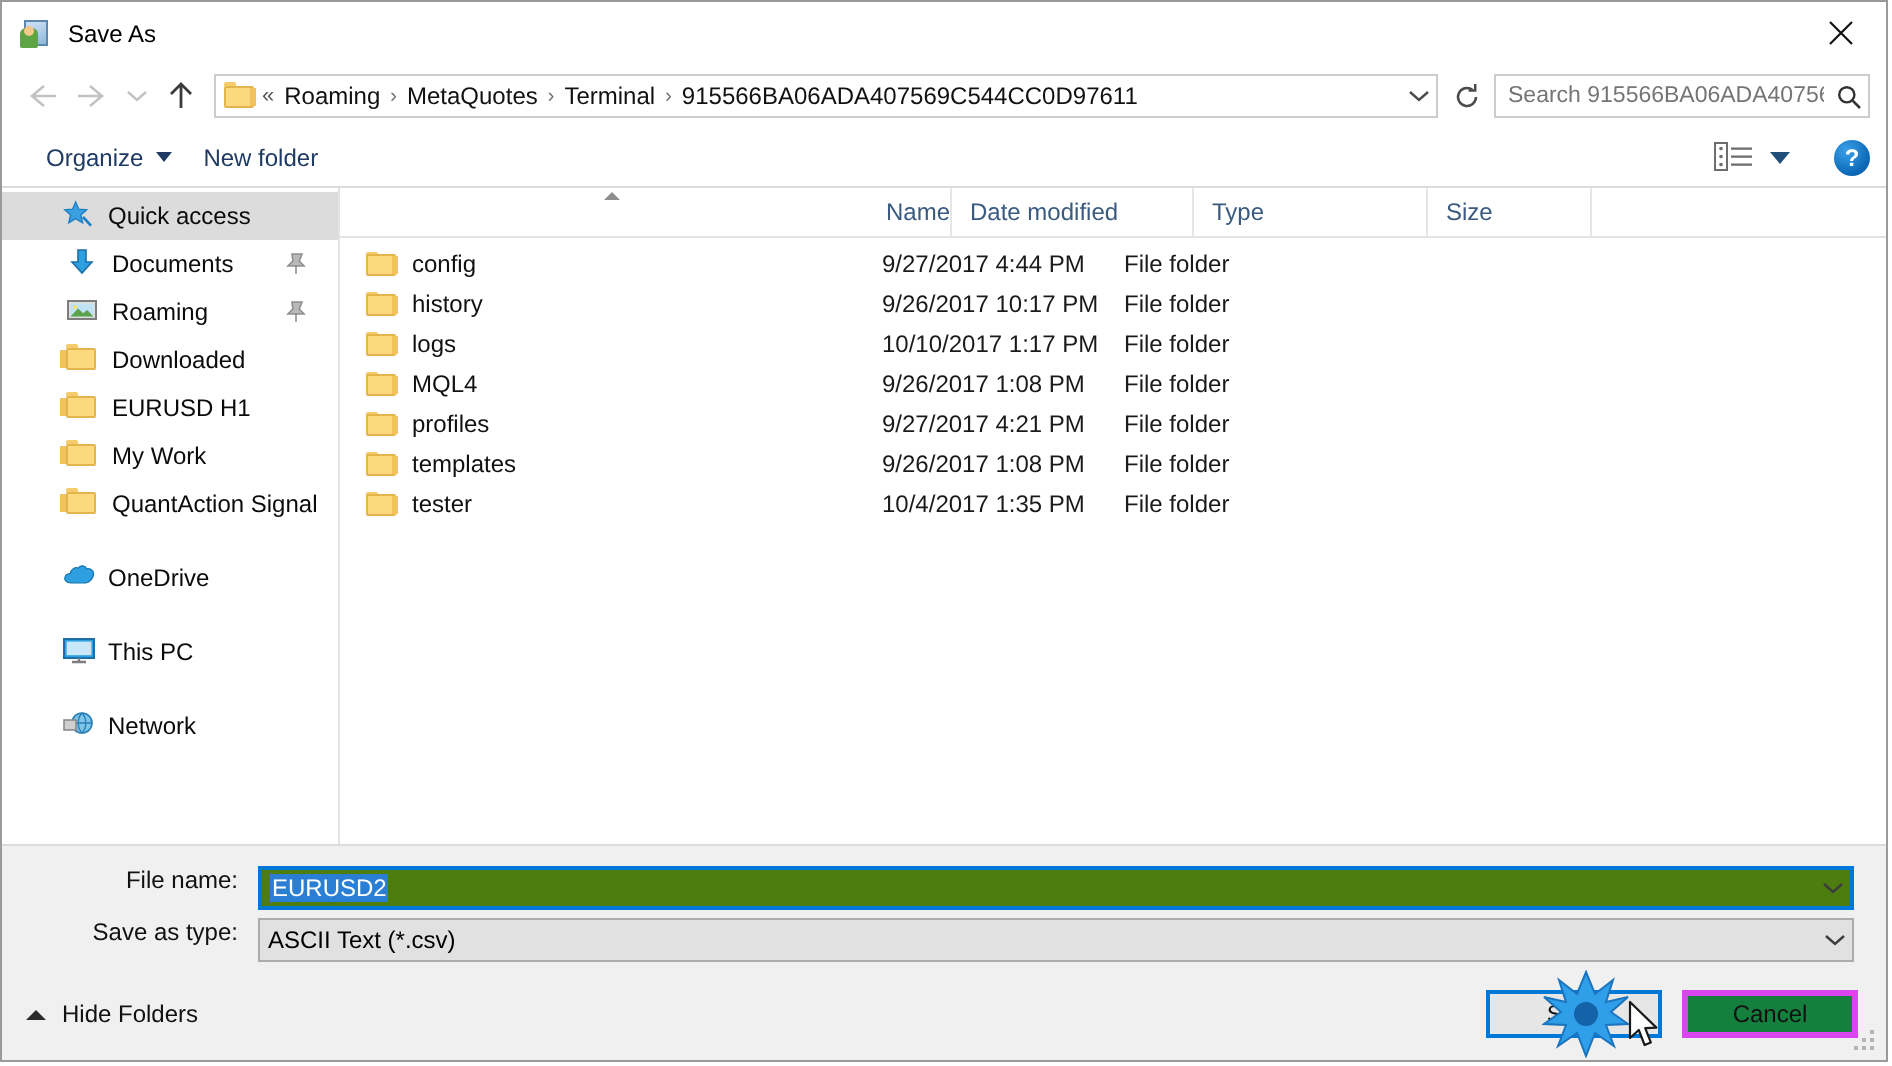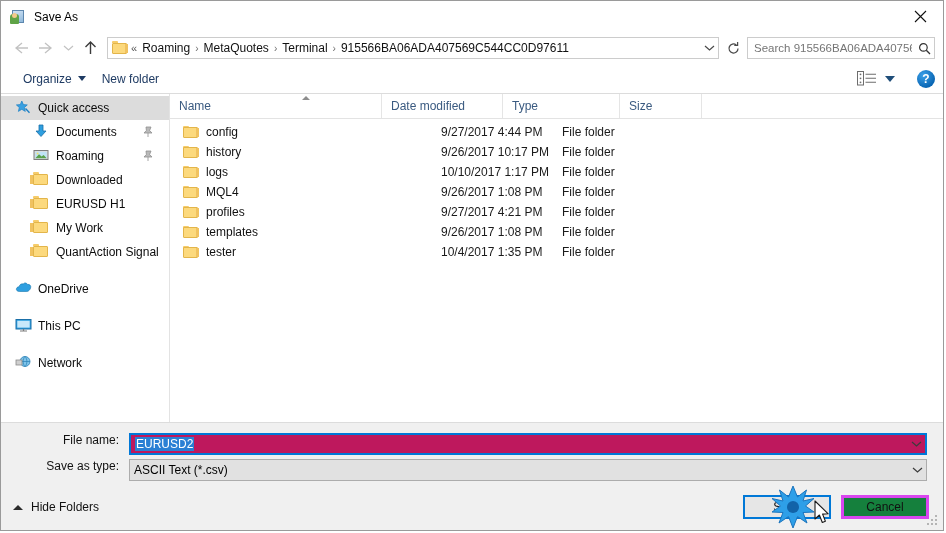--- a/index.html
+++ b/index.html
@@ -219,21 +219,21 @@
     background: #ffffff;
     border-right: 1px solid #e3e3e3;
     padding-top: 2px;
     box-sizing: border-box;
     overflow: hidden;
   }
   .side-item {
     height: 24px;
     display: flex;
     align-items: center;
-    padding-left: 14px;
+    padding-left: 30px;
     box-sizing: border-box;
     font-size: 12px;
     color: #0b0b0b;
     position: relative;
   }
   .side-item.selected { background: #dcdcdc; }
   .side-item.indent { padding-left: 32px; }
   .side-ico {
     width: 17px; height: 16px;
     margin-right: 6px;
@@ -294,21 +294,21 @@
     color: #3a5a80;
     padding-left: 9px;
     box-sizing: border-box;
     height: 24px;
     line-height: 24px;
     border-right: 1px solid #e5e5e5;
     position: relative;
     overflow: hidden;
     white-space: nowrap;
   }
-  .col.c-name { width: 212px; flex: 0 0 auto; }
+  .col.c-name { width: 306px; flex: 0 0 auto; text-align: right; }
   .col.c-date { width: 121px; flex: 0 0 auto; }
   .col.c-type { width: 117px; flex: 0 0 auto; }
   .col.c-size { width: 82px; flex: 0 0 auto; }
   .sortcaret {
     position: absolute;
     left: 132px; top: 2px;
     width: 0; height: 0;
     border-left: 4px solid transparent;
     border-right: 4px solid transparent;
     border-bottom: 4px solid #8d8d8d;
@@ -357,21 +357,21 @@
     padding-right: 10px;
     font-size: 12px;
     color: #111;
     flex: 0 0 auto;
     box-sizing: border-box;
   }
   .combo {
     flex: 1 1 auto;
     height: 22px;
     border: 1px solid #7a7a7a;
-    background: #be185d;
+    background: #4d7c0f;
     display: flex;
     align-items: center;
     box-sizing: border-box;
     min-width: 0;
   }
   .combo.focused { border: 2px solid #0078d7; }
   .combo.readonly { background: #e1e1e1; border: 1px solid #acacac; }
   .combo-val {
     flex: 1 1 auto;
     font-size: 12px;

